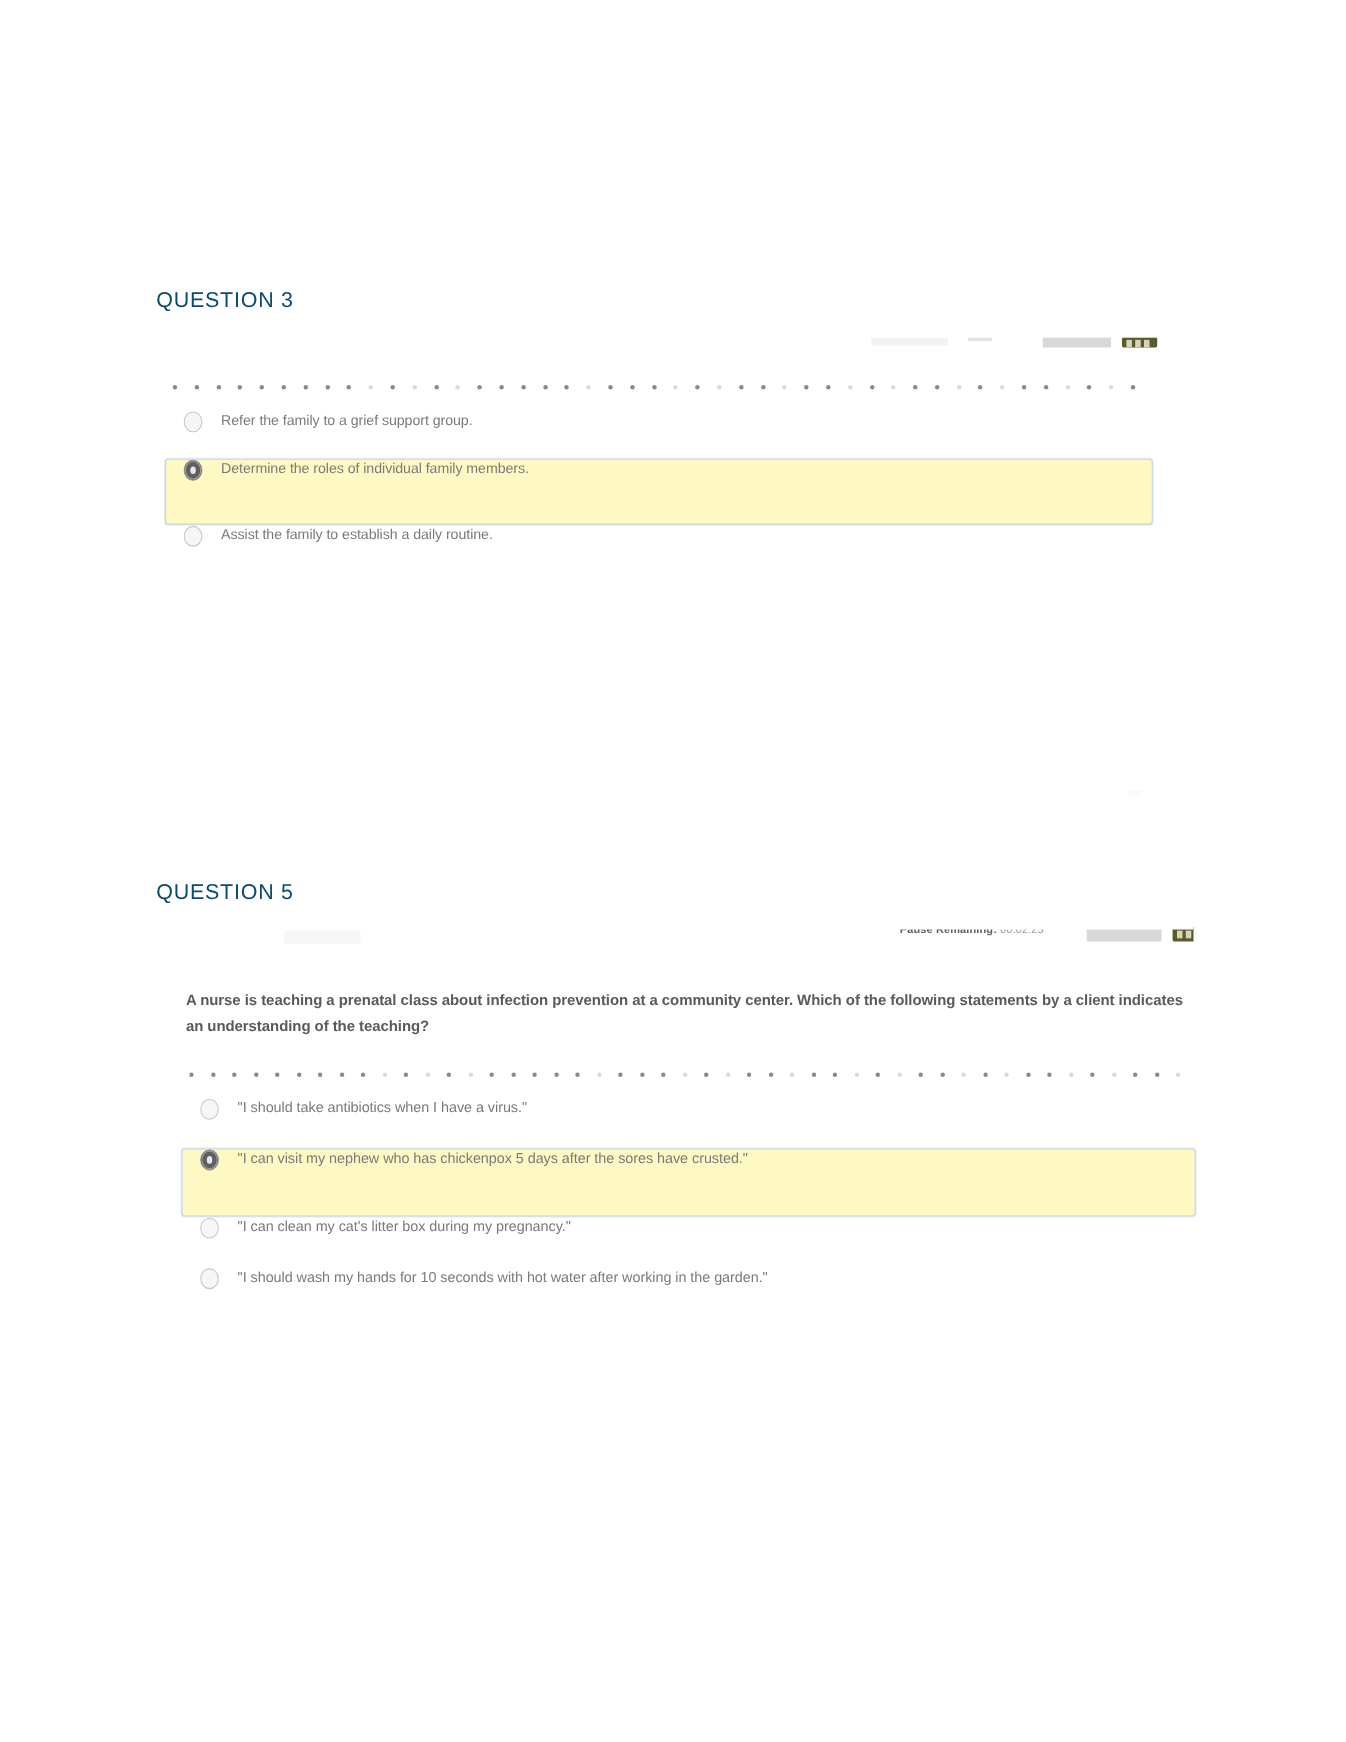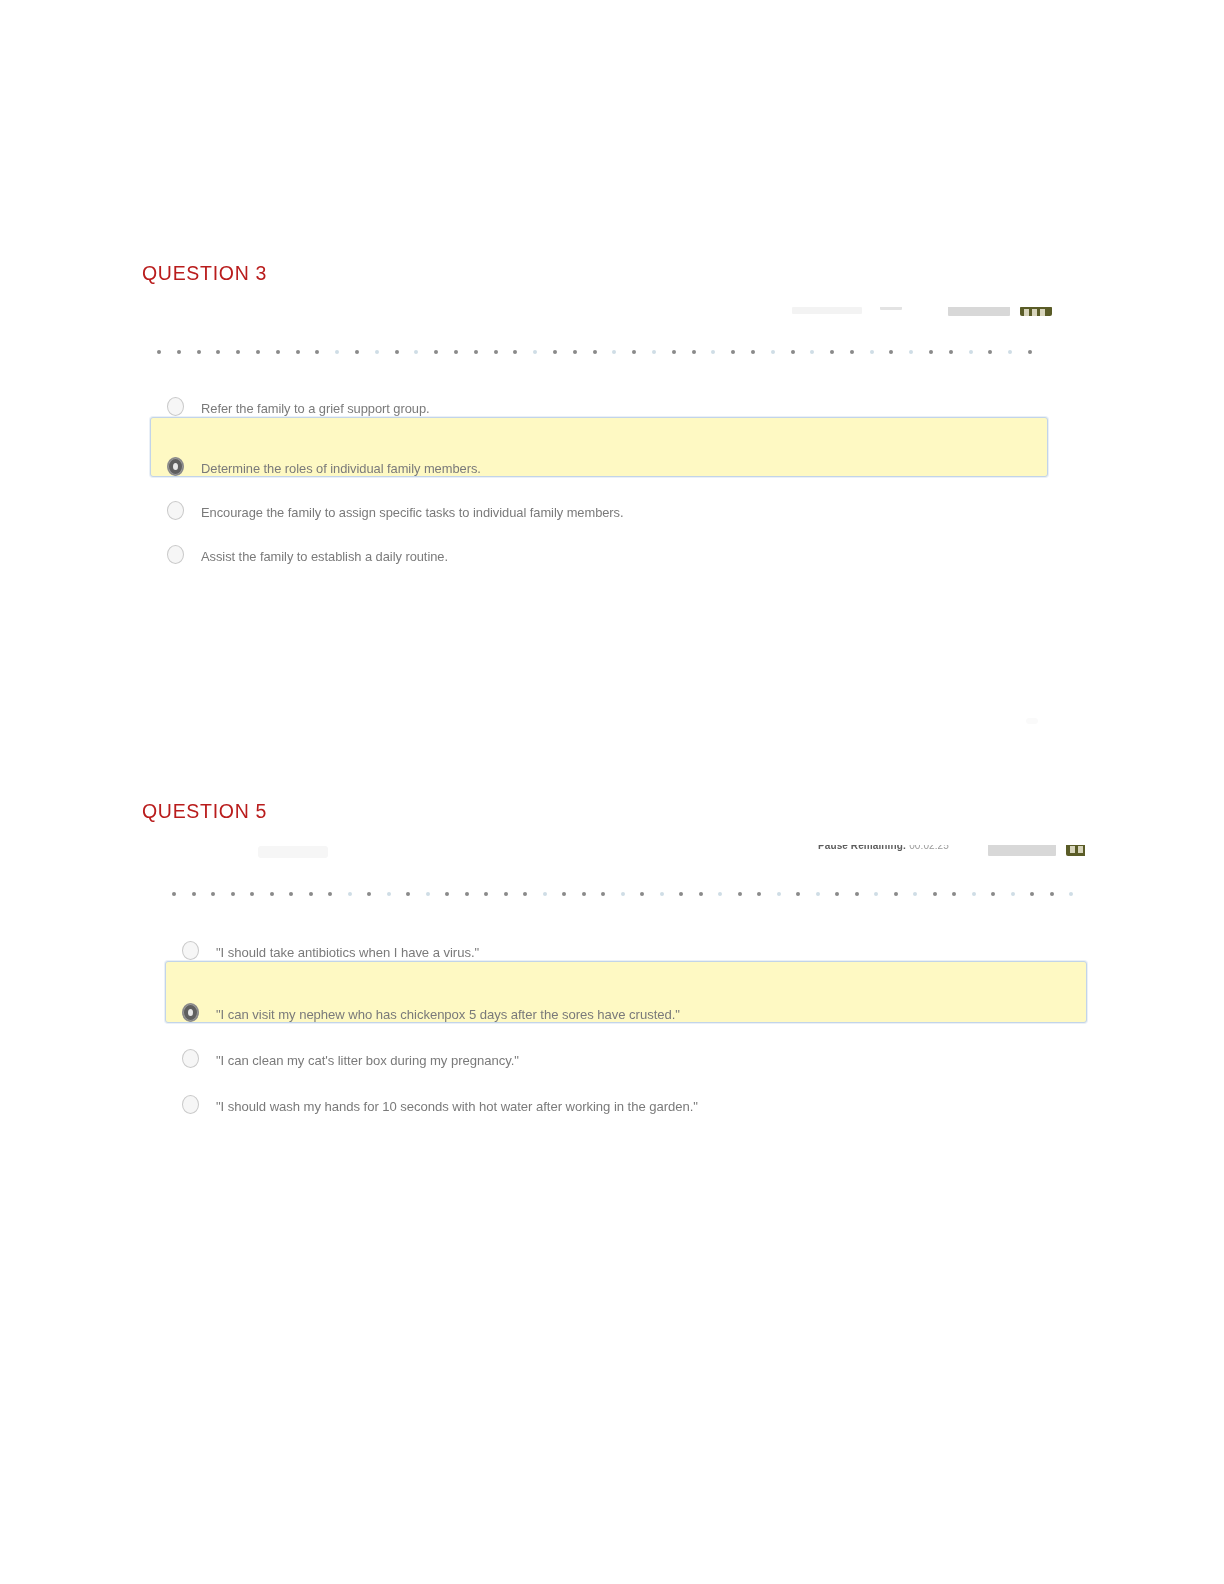--- a/index.html
+++ b/index.html
@@ -30,21 +30,21 @@
   }
   #question-block-3 { top: 262px; }
   #question-block-4 { top: 800px; }
 
   .q-heading {
     position: absolute;
     left: 142px;
     top: 0;
     font-size: 19.5px;
     letter-spacing: 0.7px;
-    color: #b91c1c;
+    color: #0c4a6e;
     font-weight: 400;
     white-space: nowrap;
   }
 
   
   .exam-strip {
     position: absolute;
     height: 22px;
     overflow: hidden;
   }
@@ -148,21 +148,21 @@
   .dotted-rule span.d-dark  { background: #8a8a8a; }
   .dotted-rule span.d-light { background: #cfdde6; }
   #shot-4 .dotted-rule span { margin-right: 15.5px; }
 
   .options {
     margin-top: 14px;
   }
 
   .option-row {
     display: flex;
-    align-items: flex-end;
+    align-items: flex-start;
     box-sizing: border-box;
     border: 1px solid transparent;
     border-radius: 3px;
     padding-left: 16px;
   }
   #shot-3 .option-row { height: 44px; width: 898px; }
   #shot-4 .option-row { height: 46px; width: 922px; }
 
   #shot-3 .option-row.selected { height: 60px; }
   #shot-4 .option-row.selected { height: 62px; }
@@ -286,24 +286,20 @@
       <div class="option-row">
         <span class="radio"></span>
         <span class="option-text">Refer the family to a grief support group.</span>
       </div>
       <div class="option-row selected">
         <span class="radio checked"></span>
         <span class="option-text">Determine the roles of individual family members.</span>
       </div>
       <div class="option-row">
         <span class="radio"></span>
-        <span class="option-text">Encourage the family to assign specific tasks to individual family members.</span>
-      </div>
-      <div class="option-row">
-        <span class="radio"></span>
         <span class="option-text">Assist the family to establish a daily routine.</span>
       </div>
     </div>
   </div>
 
   <div class="smudge" style="left:1026px;top:718px;width:12px;height:6px;background:#fafafa;"></div>
 
   <div class="question-block" id="question-block-4">
     <div class="q-heading">QUESTION 5</div>
   </div>
@@ -317,20 +313,21 @@
       <span class="clock-val">00:02:25</span>
     </div>
     <div class="strip-grey-bar" style="left:188px;top:8px;width:68px;height:12px;"></div>
     <div class="strip-olive" style="left:266px;top:7px;width:32px;height:13px;">
       <i style="left:4px;"></i>
         <i style="left:12px;"></i>
     </div>
   </div>
 
   <div class="shot" id="shot-4">
+    <div class="q-stem">A nurse is teaching a prenatal class about infection prevention at a community center. Which of the following statements by a client indicates an understanding of the teaching?</div>
 
     <div class="dotted-rule">
       <span class="d-dark"></span>
         <span class="d-dark"></span>
         <span class="d-dark"></span>
         <span class="d-dark"></span>
       <span class="d-dark"></span>
         <span class="d-dark"></span>
         <span class="d-dark"></span>
         <span class="d-dark"></span>

